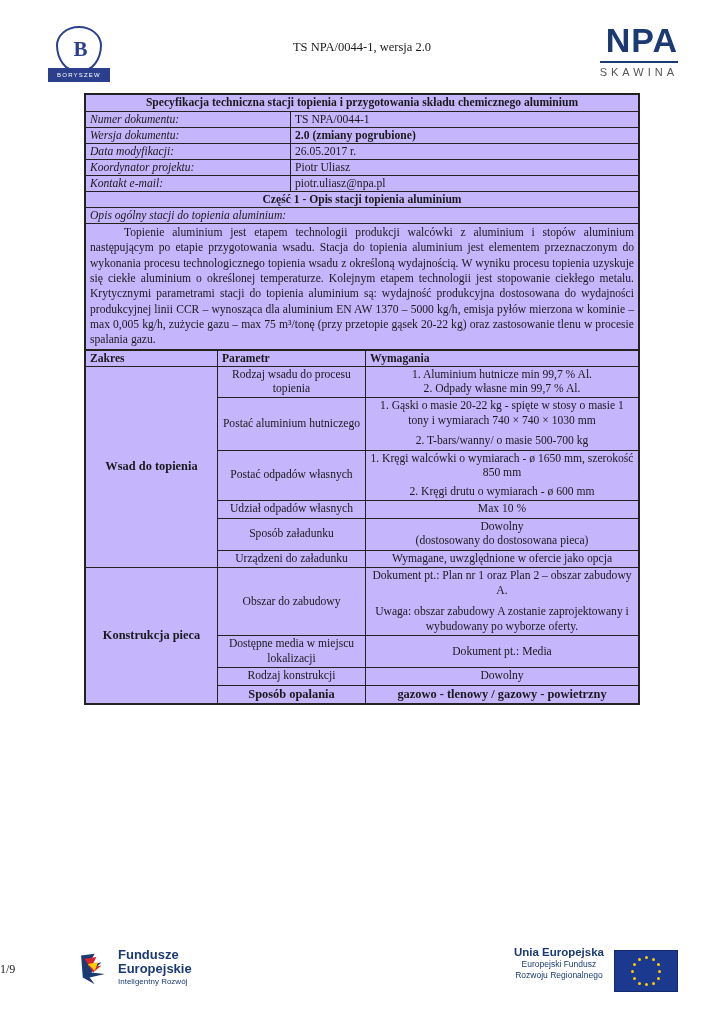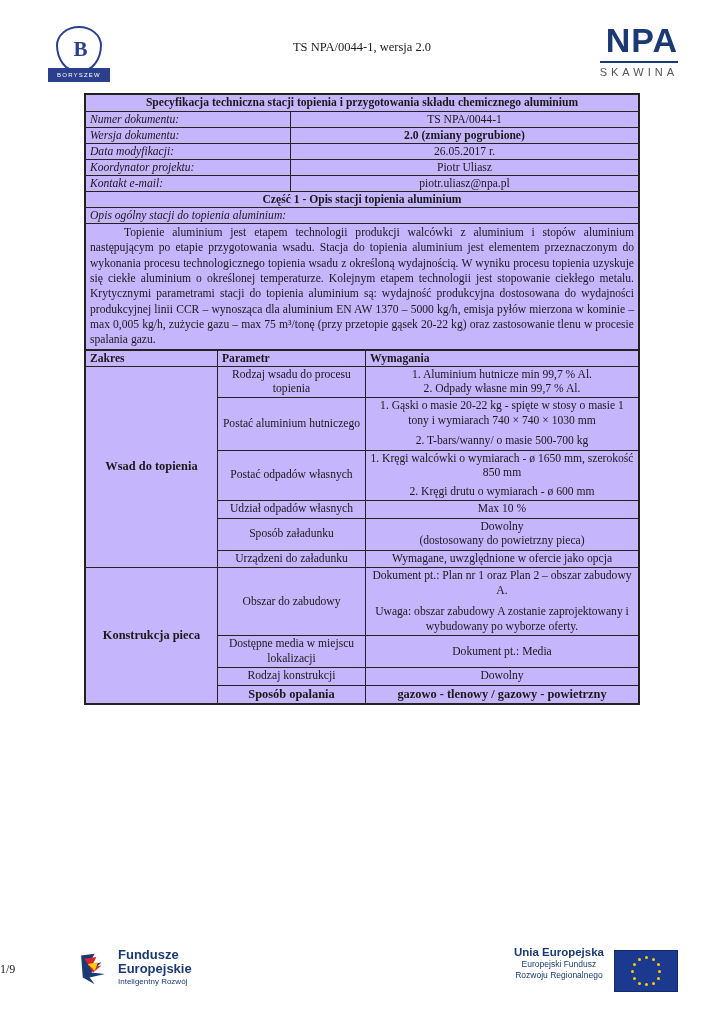--- a/index.html
+++ b/index.html
@@ -138,21 +138,20 @@
     padding: 4px 10px 5px 10px;
     line-height: 1.22;
   }
   .meta-label {
     font-style: italic;
     font-size: 12px;
     padding: 2px 6px;
     width: 205px;
   }
   .meta-value {
-    text-align: center;
     font-size: 12px;
     padding: 2px 6px;
     margin-top: 8px;
   }
   .meta-value.bold {
     font-weight: bold;
   }
   .section-head {
     text-align: center;
     font-weight: bold;
@@ -407,21 +406,21 @@
         <tr>
           <td>Udział odpadów własnych</td>
           <td class="req">
             <span class="ln">Max 10 %</span>
           </td>
         </tr>
         <tr>
           <td>Sposób załadunku</td>
           <td class="req">
             <span class="ln">Dowolny</span>
-            <span class="ln">(dostosowany do powietrzny pieca)</span>
+            <span class="ln">(dostosowany do dostosowana pieca)</span>
           </td>
         </tr>
         <tr>
           <td>Urządzeni do załadunku</td>
           <td class="req">
             <span class="ln">Wymagane, uwzględnione w ofercie jako opcja</span>
           </td>
         </tr>
 
         <tr>

